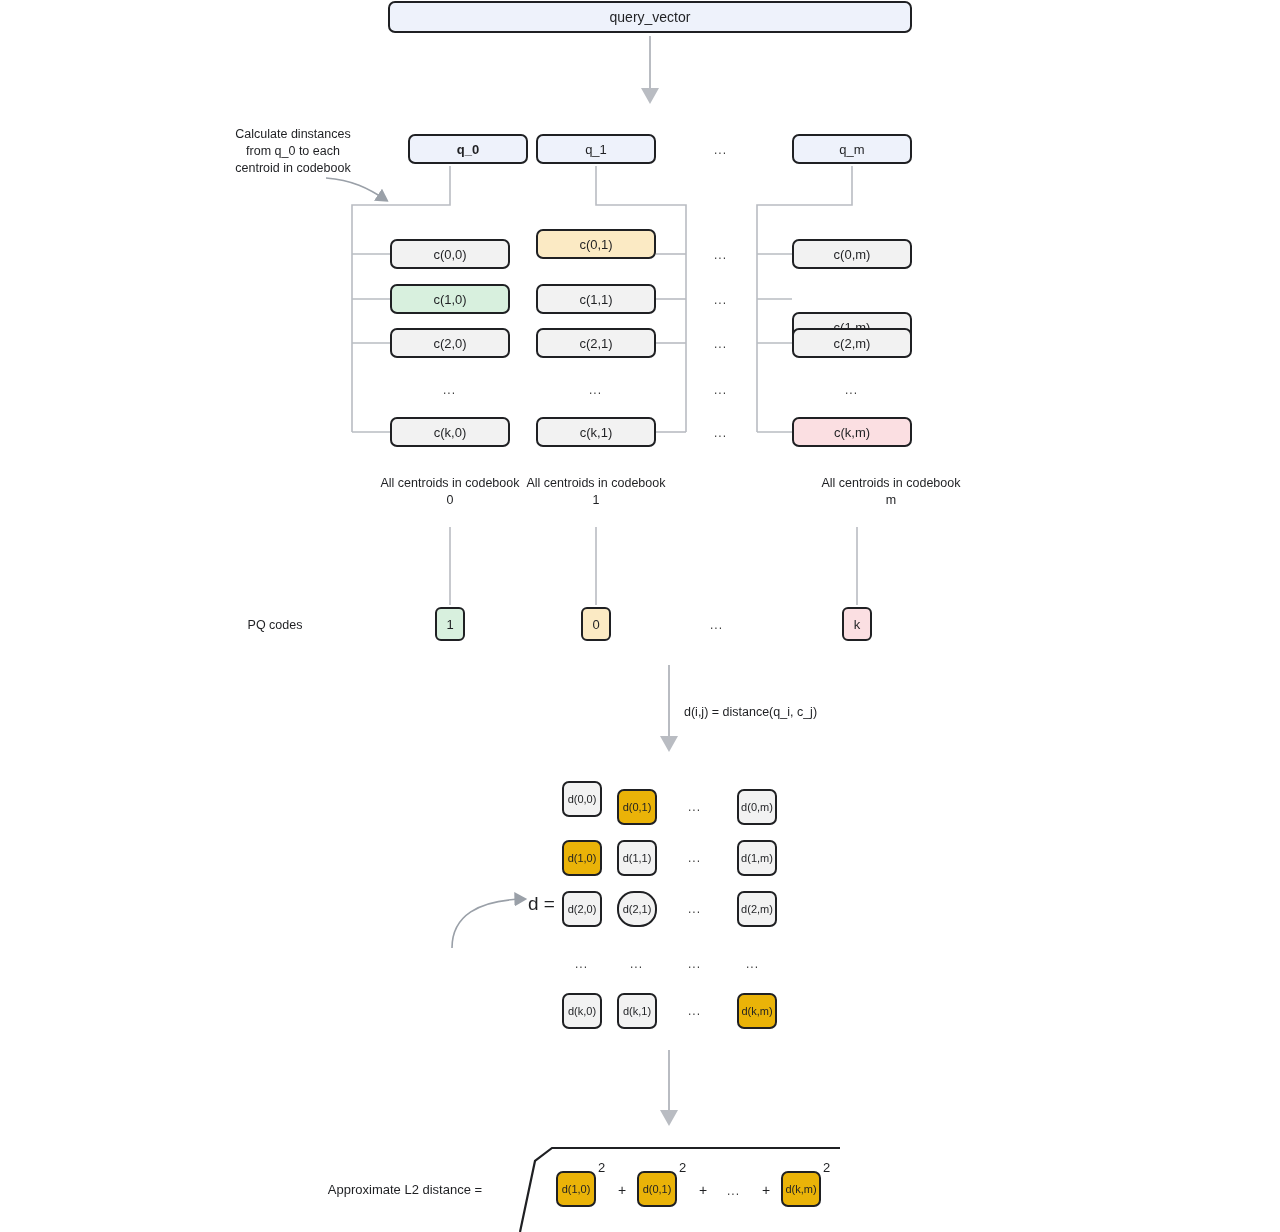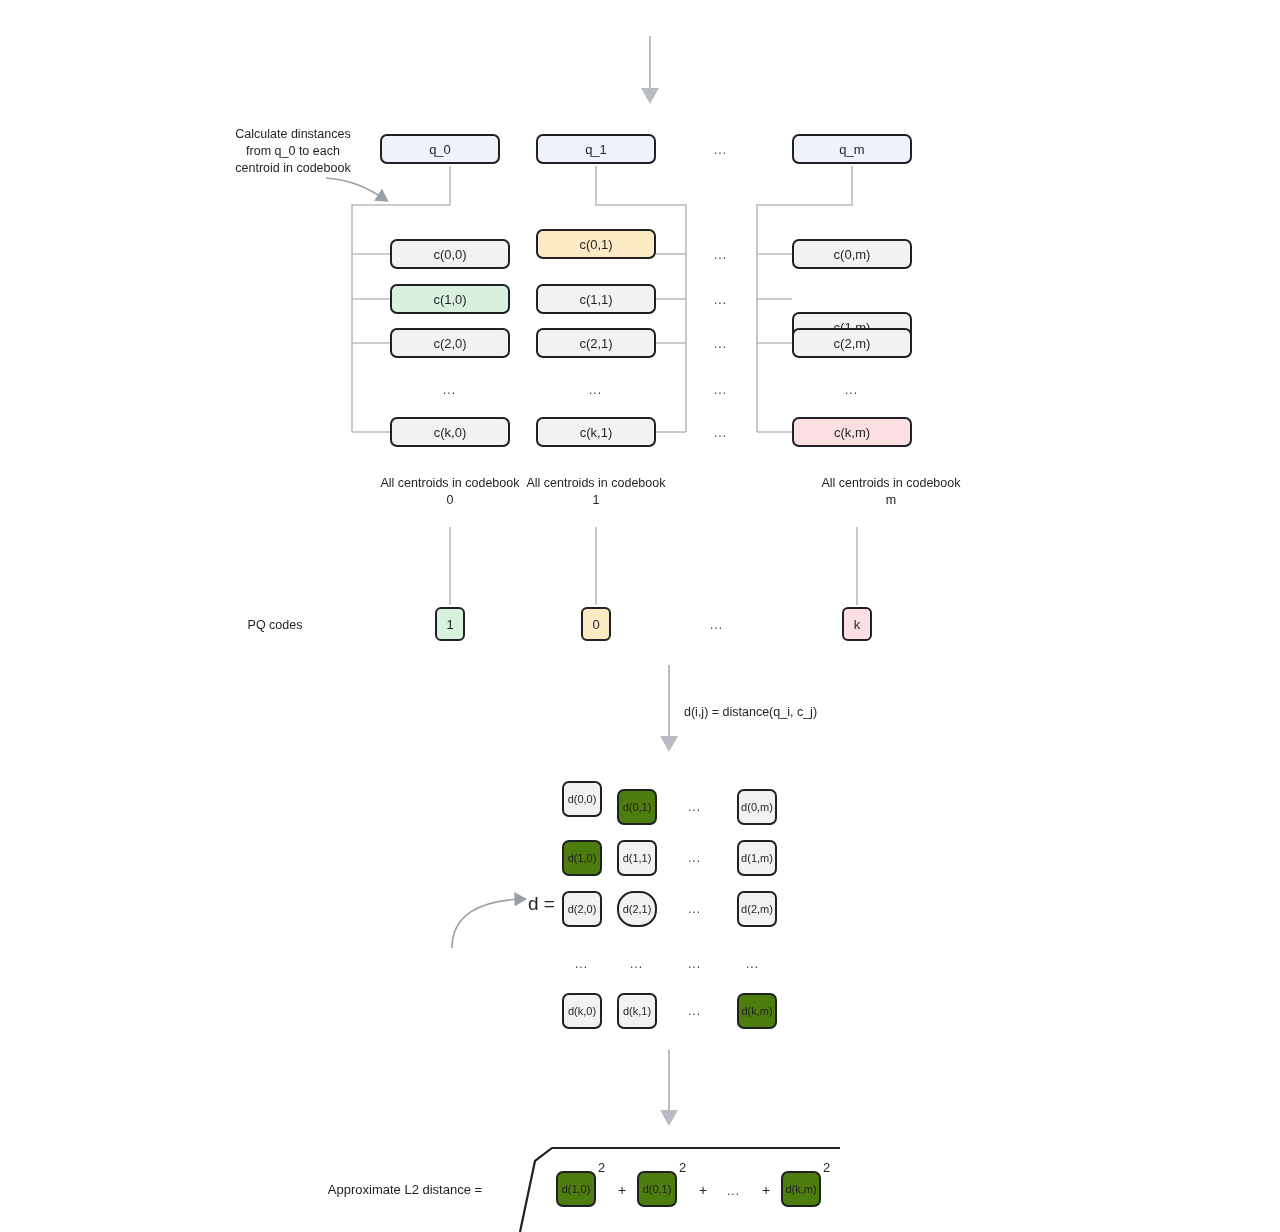--- a/index.html
+++ b/index.html
@@ -23,21 +23,21 @@
     display:flex;align-items:center;justify-content:center;
     font-size:13px;
     color:#1f2023;
     z-index:3;
   }
   .qbox{background:#eef2fb;}
   .wide{width:524px;height:32px;font-size:14px;}
   .cell{width:120px;height:30px;}
   .code{width:30px;height:34px;border-radius:6px;font-size:13px;}
   .dcell{width:40px;height:36px;border-radius:7px;font-size:11px;background:#f2f2f2;}
-  .dcell.sel{background:#4d7c0f;}
+  .dcell.sel{background:#eab308;}
 
   .lbl{
     position:absolute;
     font-size:12.5px;
     color:#1f2023;
     line-height:17px;
     z-index:4;
   }
   .lbl.c{text-align:center;}
   .lbl.r{text-align:center;}
@@ -89,22 +89,23 @@
 
     <line x1="669" y1="665" x2="669" y2="748" stroke="#b9bcc2" stroke-width="2" marker-end="url(#ar)"></line>
 
     <path d="M452,948 C452,916 478,900 524,899" fill="none" stroke="#9aa0a8" stroke-width="1.6" marker-end="url(#ar2)"></path>
 
     <line x1="669" y1="1050" x2="669" y2="1122" stroke="#b9bcc2" stroke-width="2" marker-end="url(#ar)"></line>
 
     <path d="M520,1232 L535,1161 L552,1148 L840,1148" fill="none" stroke="#1f2023" stroke-width="2.2" stroke-linejoin="miter"></path>
   </svg>
 
+  <div class="box wide qbox" style="left:388px;top:1px;">query_vector</div>
 
-  <div class="box qbox cell" style="left:380px;top:134px;">q_0</div>
+  <div class="box qbox cell" style="left:408px;top:134px;font-weight:bold;">q_0</div>
   <div class="box qbox cell" style="left:536px;top:134px;">q_1</div>
   <div class="ell" style="left:714px;top:143px;">...</div>
   <div class="box qbox cell" style="left:792px;top:134px;">q_m</div>
 
   <div class="lbl c" style="left:232px;top:126px;width:122px;">Calculate dinstances from q_0 to each centroid in codebook</div>
 
   <div class="box cell" style="left:390px;top:239px;">c(0,0)</div>
   <div class="box cell" style="left:536px;top:229px;background:#fbeac4;">c(0,1)</div>
   <div class="ell" style="left:714px;top:248px;">...</div>
   <div class="box cell" style="left:792px;top:239px;">c(0,m)</div>

